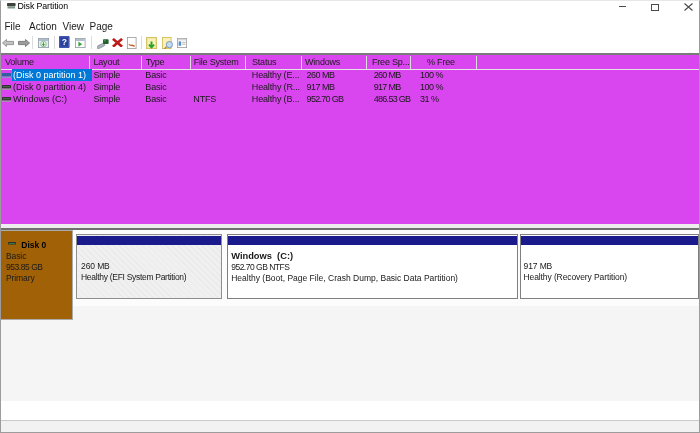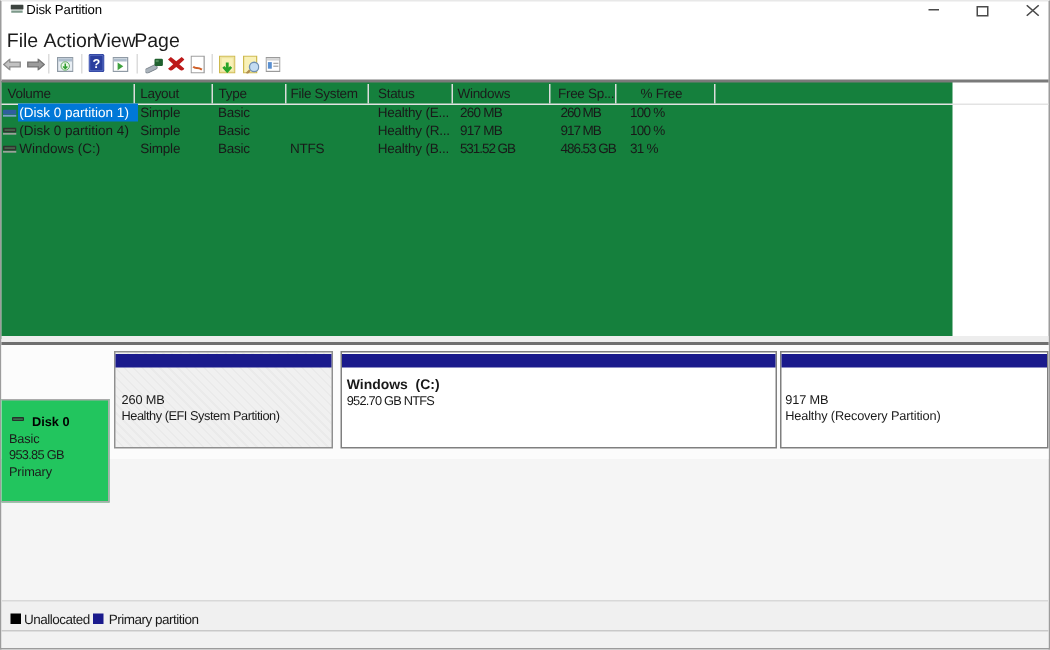--- a/index.html
+++ b/index.html
@@ -6,44 +6,44 @@
 html,body { width:700px; height:433px; overflow:hidden;
   font-family:"Liberation Sans", sans-serif; background:#fff; }
 #win { position:absolute; left:0; top:0; width:700px; height:433px;
   background:#fff; border:1px solid #9c9c9c; border-top:1px solid #e8e8e8; }
 .abs { position:absolute; }
 
 
 #title { left:16.5px; top:-0.5px; font-size:8.8px; letter-spacing:-0.1px; color:#000; line-height:11px; }
 
 
-.menu { font-size:13px; color:#1b1b1b; line-height:9px; top:21px; }
+.menu { font-size:10px; color:#1b1b1b; line-height:9px; top:21px; }
 
 
 .sep { top:35px; width:1px; height:13px; background:#dcdcdc; position:absolute; }
 
 
-#lv { left:0px; top:53px; width:634px; height:172px; background:#15803d; }
+#lv { left:0px; top:53px; width:698px; height:172px; background:#d946ef; }
 #tbline { left:0px; top:52.2px; width:698px; height:2px; background:#7a7a7a; z-index:5; }
 .hcol { top:1.5px; width:1px; height:13px; background:#dcdcdc; position:absolute; }
 .htxt { top:1.6px; font-size:9px; letter-spacing:-0.2px; color:#1b1b1b; line-height:13px; position:absolute; white-space:nowrap; }
 #hline { top:14.5px; left:0; width:698px; height:1px; background:#e3e3e3; position:absolute; }
 .row { position:absolute; left:0; width:698px; height:12px; }
 .c { position:absolute; top:0; font-size:9px; letter-spacing:-0.15px; color:#191919; line-height:12px; white-space:nowrap; }
 .dic { position:absolute; left:0.7px; top:3.5px; width:9px; height:5px; }
 
 
 #prestrip { left:0px; top:223.3px; width:698px; height:4px; background:#ededed; }
 #split { left:0px; top:227.3px; width:698px; height:1.7px; background:#6f6f6f; }
 
 
 #graph { left:0px; top:229.2px; width:698px; height:170.8px; background:#f5f5f5; }
 
-#dpanel { position:absolute; left:0px; top:-0.4px; width:71.5px; height:69px;
-  background:#22c55e; border:1px solid #ababab; border-left:none;margin-top:36px; }
+#dpanel { position:absolute; left:0px; top:-0.4px; width:71.5px; height:90px;
+  background:#a16207; border:1px solid #ababab; border-left:none; }
 .pl { position:absolute; left:5px; font-size:8.5px; letter-spacing:-0.1px; color:#1b1b1b; line-height:11px; white-space:nowrap; }
 
 .pbox { position:absolute; top:4.3px; height:65px; background:#fff; border:1px solid #7f7f7f; }
 .pband { position:absolute; left:0px; top:0.5px; right:0px; height:9px; background:#1a1a8c; }
 .ptxt { position:absolute; font-size:8.5px; letter-spacing:-0.1px; color:#191919; line-height:11.15px; white-space:nowrap; }
 
 
 #legend { left:0px; top:398.5px; width:698px; height:20px; background:#f0f0f0;
   border-top:1px solid #d8d8d8; }
 #status { left:0px; top:419.3px; width:698px; height:12px; background:#f2f2f2;
@@ -178,21 +178,21 @@
       <svg class="dic" width="9" height="5" viewBox="0 0 9 5">
           <rect width="9" height="3.4" rx="0.7" fill="#30342f"></rect>
           <rect x="1" y="1.2" width="7" height="1" fill="#4c6e52"></rect>
           <rect y="3.6" width="9" height="1.2" fill="#9aa29a"></rect>
         </svg>
       <div class="c" style="left:11.9px;letter-spacing:0">Windows (C:)</div>
       <div class="c" style="left:92.5px">Simple</div>
       <div class="c" style="left:144.3px">Basic</div>
       <div class="c" style="left:192.3px">NTFS</div>
       <div class="c" style="left:250.8px">Healthy (B...</div>
-      <div class="c" style="left:305.6px;letter-spacing:-0.7px">531.52 GB</div>
+      <div class="c" style="left:305.6px;letter-spacing:-0.7px">952.70 GB</div>
       <div class="c" style="left:372.7px;letter-spacing:-0.7px">486.53 GB</div>
       <div class="c" style="left:419px;letter-spacing:-0.5px">31 %</div>
     </div>
   </div>
 
   <div class="abs" id="prestrip"></div>
   <div class="abs" id="split"></div>
 
   <div class="abs" id="graph">
     <div style="position:absolute;left:0;top:-0.4px;width:698px;height:76px;background:#fcfcfc"></div>
@@ -207,30 +207,24 @@
       <div class="pl" style="top:42.3px">Primary</div>
     </div>
 
     <div class="pbox" style="left:75px;width:146px;background:repeating-linear-gradient(45deg,#f0f0f0 0px,#f0f0f0 3.1px,#eaeaea 3.1px,#eaeaea 4.2px);border-color:#8f8f8f">
       <div class="pband"></div>
       <div class="ptxt" style="left:4px;top:25.4px">260 MB<br><span style="letter-spacing:-0.3px">Healthy (EFI System Partition)</span></div>
     </div>
 
     <div class="pbox" style="left:226px;width:291px">
       <div class="pband"></div>
-      <div class="ptxt" style="left:3.2px;top:15.2px"><b style="letter-spacing:0;font-size:9.3px">Windows&nbsp;&nbsp;(C:)</b><br><span style="letter-spacing:-0.5px">952.70 GB NTFS</span><br></div>
+      <div class="ptxt" style="left:3.2px;top:15.2px"><b style="letter-spacing:0;font-size:9.3px">Windows&nbsp;&nbsp;(C:)</b><br><span style="letter-spacing:-0.5px">952.70 GB NTFS</span><br><span style="letter-spacing:0">Healthy (Boot, Page File, Crash Dump, Basic Data Partition)</span></div>
     </div>
 
     <div class="pbox" style="left:519px;width:178.5px">
       <div class="pband"></div>
       <div class="ptxt" style="left:2.5px;top:25.4px">917 MB<br>Healthy (Recovery Partition)</div>
     </div>
   </div>
 
-  <div class="abs" id="legend">
-    <div class="sq" style="left:5.9px;background:#000"></div>
-    <div class="ltxt" style="left:15px">Unallocated</div>
-    <div class="sq" style="left:60.9px;background:#1a1a8c"></div>
-    <div class="ltxt" style="left:71.5px">Primary partition</div>
-  </div>
   <div class="abs" id="status"></div>
 
 </div>
 
 </body></html>

